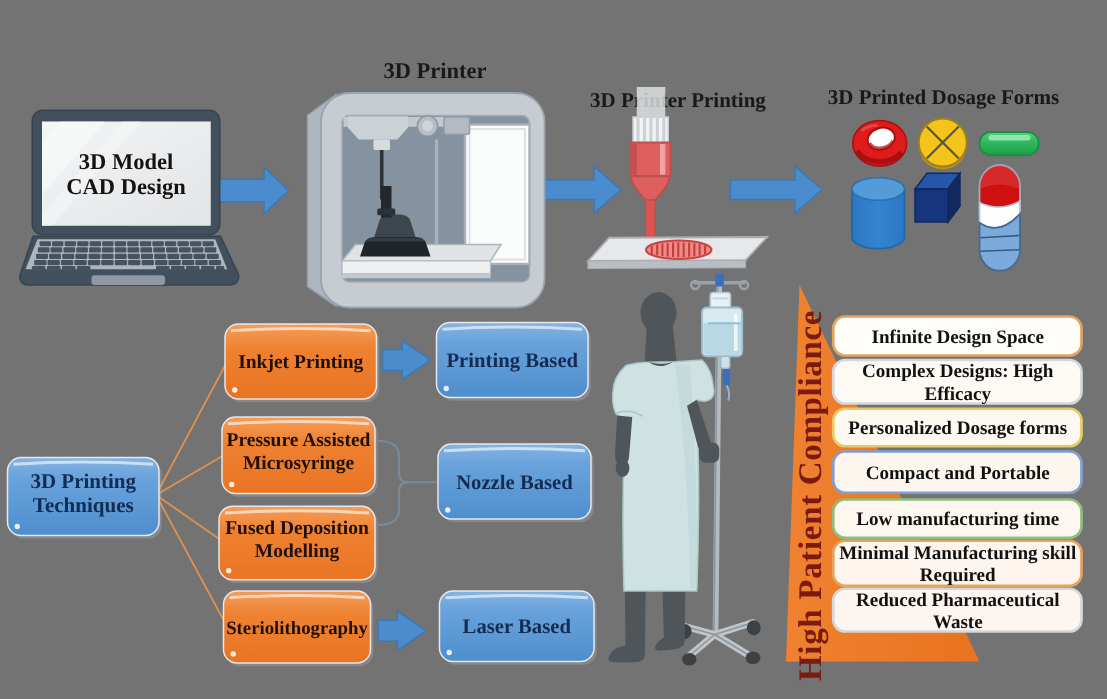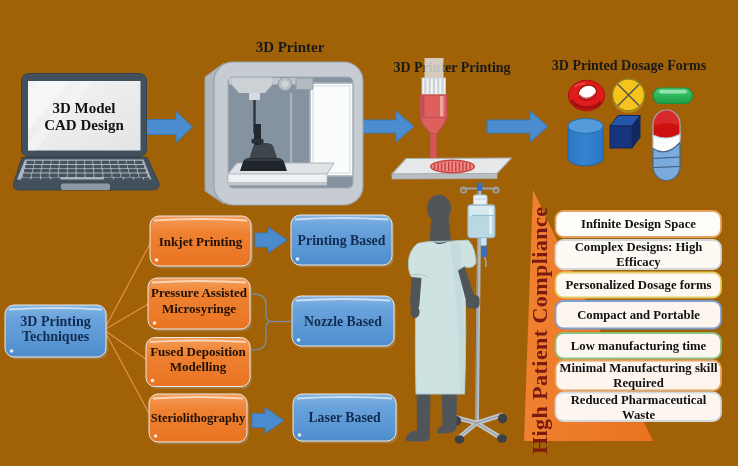--- a/index.html
+++ b/index.html
@@ -1,12 +1,12 @@
 <!DOCTYPE html>
-<html><head><meta charset="utf-8"><style>html,body{margin:0;padding:0;background:#fff;}#c{position:relative;width:738px;height:466px;overflow:hidden;background:#a16207;}</style></head><body>
+<html><head><meta charset="utf-8"><style>html,body{margin:0;padding:0;background:#fff;}#c{position:relative;width:738px;height:466px;overflow:hidden;background:#737373;}</style></head><body>
 <div id="c"><svg width="738" height="466" viewBox="0 0 738 466" xmlns="http://www.w3.org/2000/svg" font-family="Liberation Serif" font-weight="bold">
       <defs>
         <linearGradient id="blueBox" x1="0" y1="0" x2="0" y2="1">
           <stop offset="0" stop-color="#85b4e2"></stop>
           <stop offset="0.25" stop-color="#6aa3dc"></stop>
           <stop offset="1" stop-color="#4e8ecd"></stop>
         </linearGradient>
         <linearGradient id="orangeBox" x1="0" y1="0" x2="0" y2="1">
           <stop offset="0" stop-color="#f59d59"></stop>
           <stop offset="0.35" stop-color="#ee8130"></stop>

